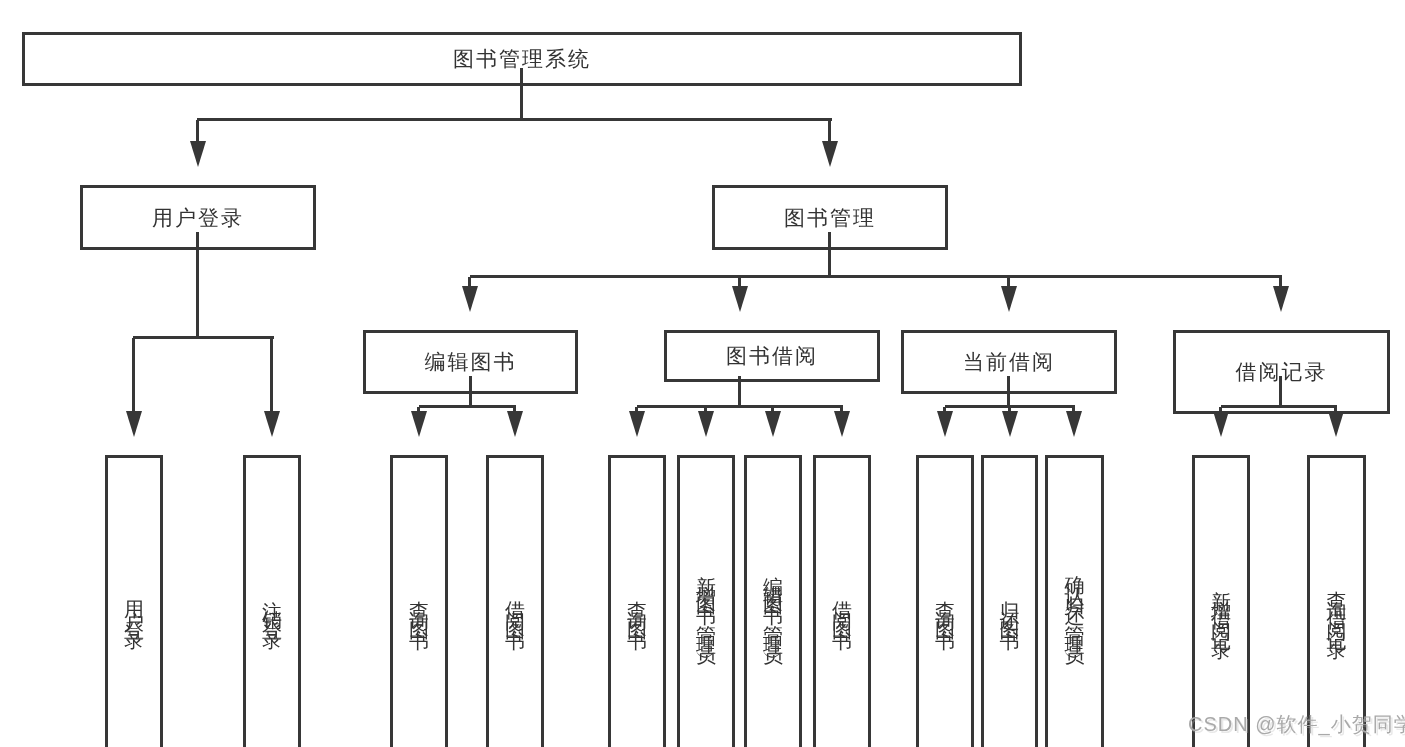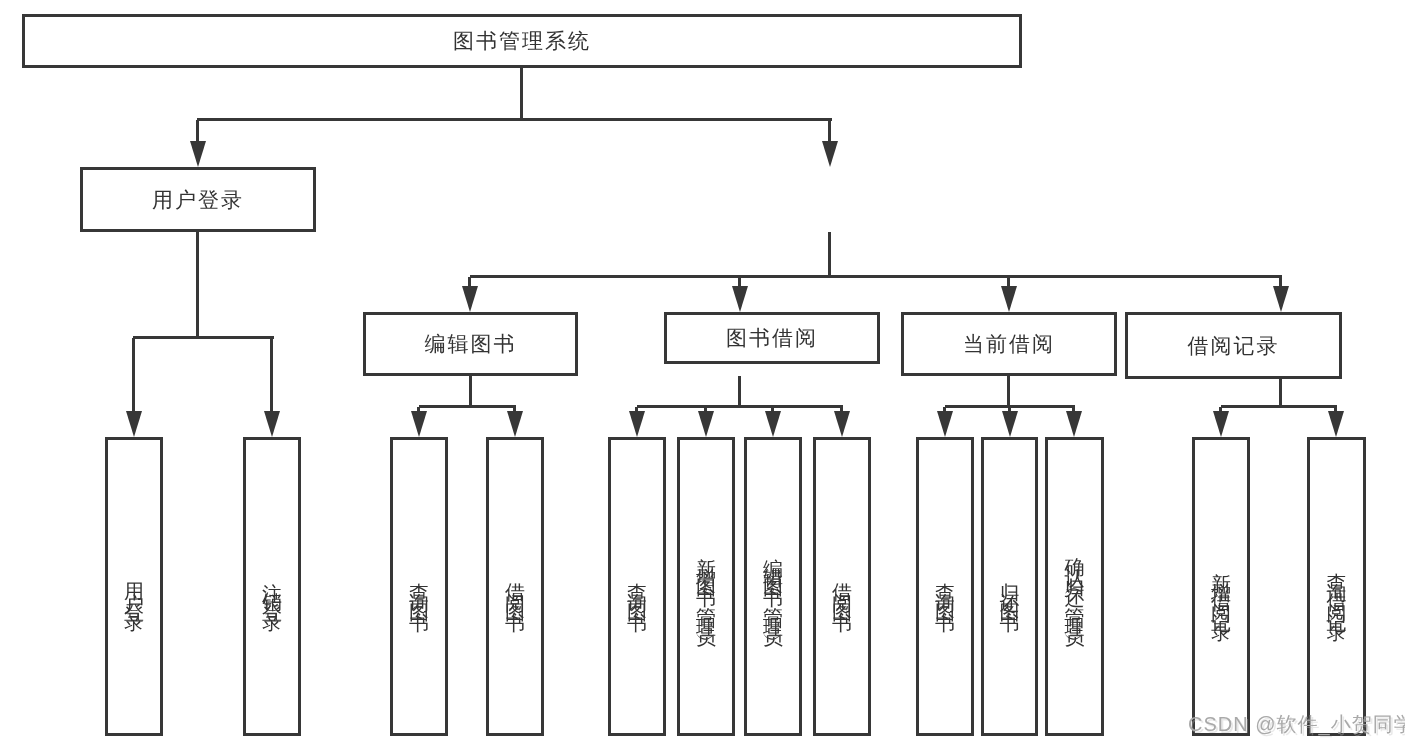--- a/index.html
+++ b/index.html
@@ -21,20 +21,21 @@
     box-sizing:border-box;
     border:3px solid var(--line);
     background:#fff;
     display:flex;
     align-items:center;
     justify-content:center;
     color:var(--text);
     font-size:21px;
     letter-spacing:2px;
     white-space:nowrap;
+    margin-top:18px;
   }
   .leaf span{
     writing-mode:vertical-rl;
     text-orientation:mixed;
     font-size:20px;
     line-height:1.15;
     letter-spacing:10px;
     white-space:nowrap;
   }
   .hline{position:absolute;height:3px;background:var(--line);}
@@ -68,20 +69,23 @@
   </div>
 
   <div class="vline" style="left:520px;top:68px;height:50px;"></div>
   <div class="hline" style="left:197px;top:118px;width:635px;"></div>
   <div class="arrow" style="left:190px;top:120px;height:47px;"></div>
   <div class="arrow" style="left:822px;top:120px;height:47px;"></div>
 
   <div class="box" style="left:80px;top:167px;width:236px;height:65px;">
     <span>用户登录</span>
   </div>
+  <div class="box" style="left:712px;top:167px;width:236px;height:65px;">
+    <span>图书管理</span>
+  </div>
 
   <div class="vline" style="left:196px;top:232px;height:104px;"></div>
   <div class="hline" style="left:133px;top:336px;width:141px;"></div>
   <div class="arrow" style="left:126px;top:338px;height:99px;"></div>
   <div class="arrow" style="left:264px;top:338px;height:99px;"></div>
 
   <div class="vline" style="left:828px;top:232px;height:43px;"></div>
   <div class="hline" style="left:470px;top:275px;width:812px;"></div>
   <div class="arrow" style="left:462px;top:277px;height:35px;"></div>
   <div class="arrow" style="left:732px;top:277px;height:35px;"></div>
@@ -90,21 +94,21 @@
 
   <div class="box" style="left:363px;top:312px;width:215px;height:64px;">
     <span>编辑图书</span>
   </div>
   <div class="box" style="left:664px;top:312px;width:216px;height:52px;">
     <span>图书借阅</span>
   </div>
   <div class="box" style="left:901px;top:312px;width:216px;height:64px;font-family:Liberation Serif, serif;">
     <span>当前借阅</span>
   </div>
-  <div class="box" style="left:1125px;top:312px;width:217px;height:67px;">
+  <div class="box" style="left:1173px;top:312px;width:217px;height:84px;">
     <span>借阅记录</span>
   </div>
 
   <div class="vline" style="left:469px;top:376px;height:29px;"></div>
   <div class="hline" style="left:419px;top:405px;width:97px;"></div>
   <div class="arrow" style="left:411px;top:407px;height:30px;"></div>
   <div class="arrow" style="left:507px;top:407px;height:30px;"></div>
 
   <div class="vline" style="left:738px;top:376px;height:29px;"></div>
   <div class="hline" style="left:637px;top:405px;width:206px;"></div>

